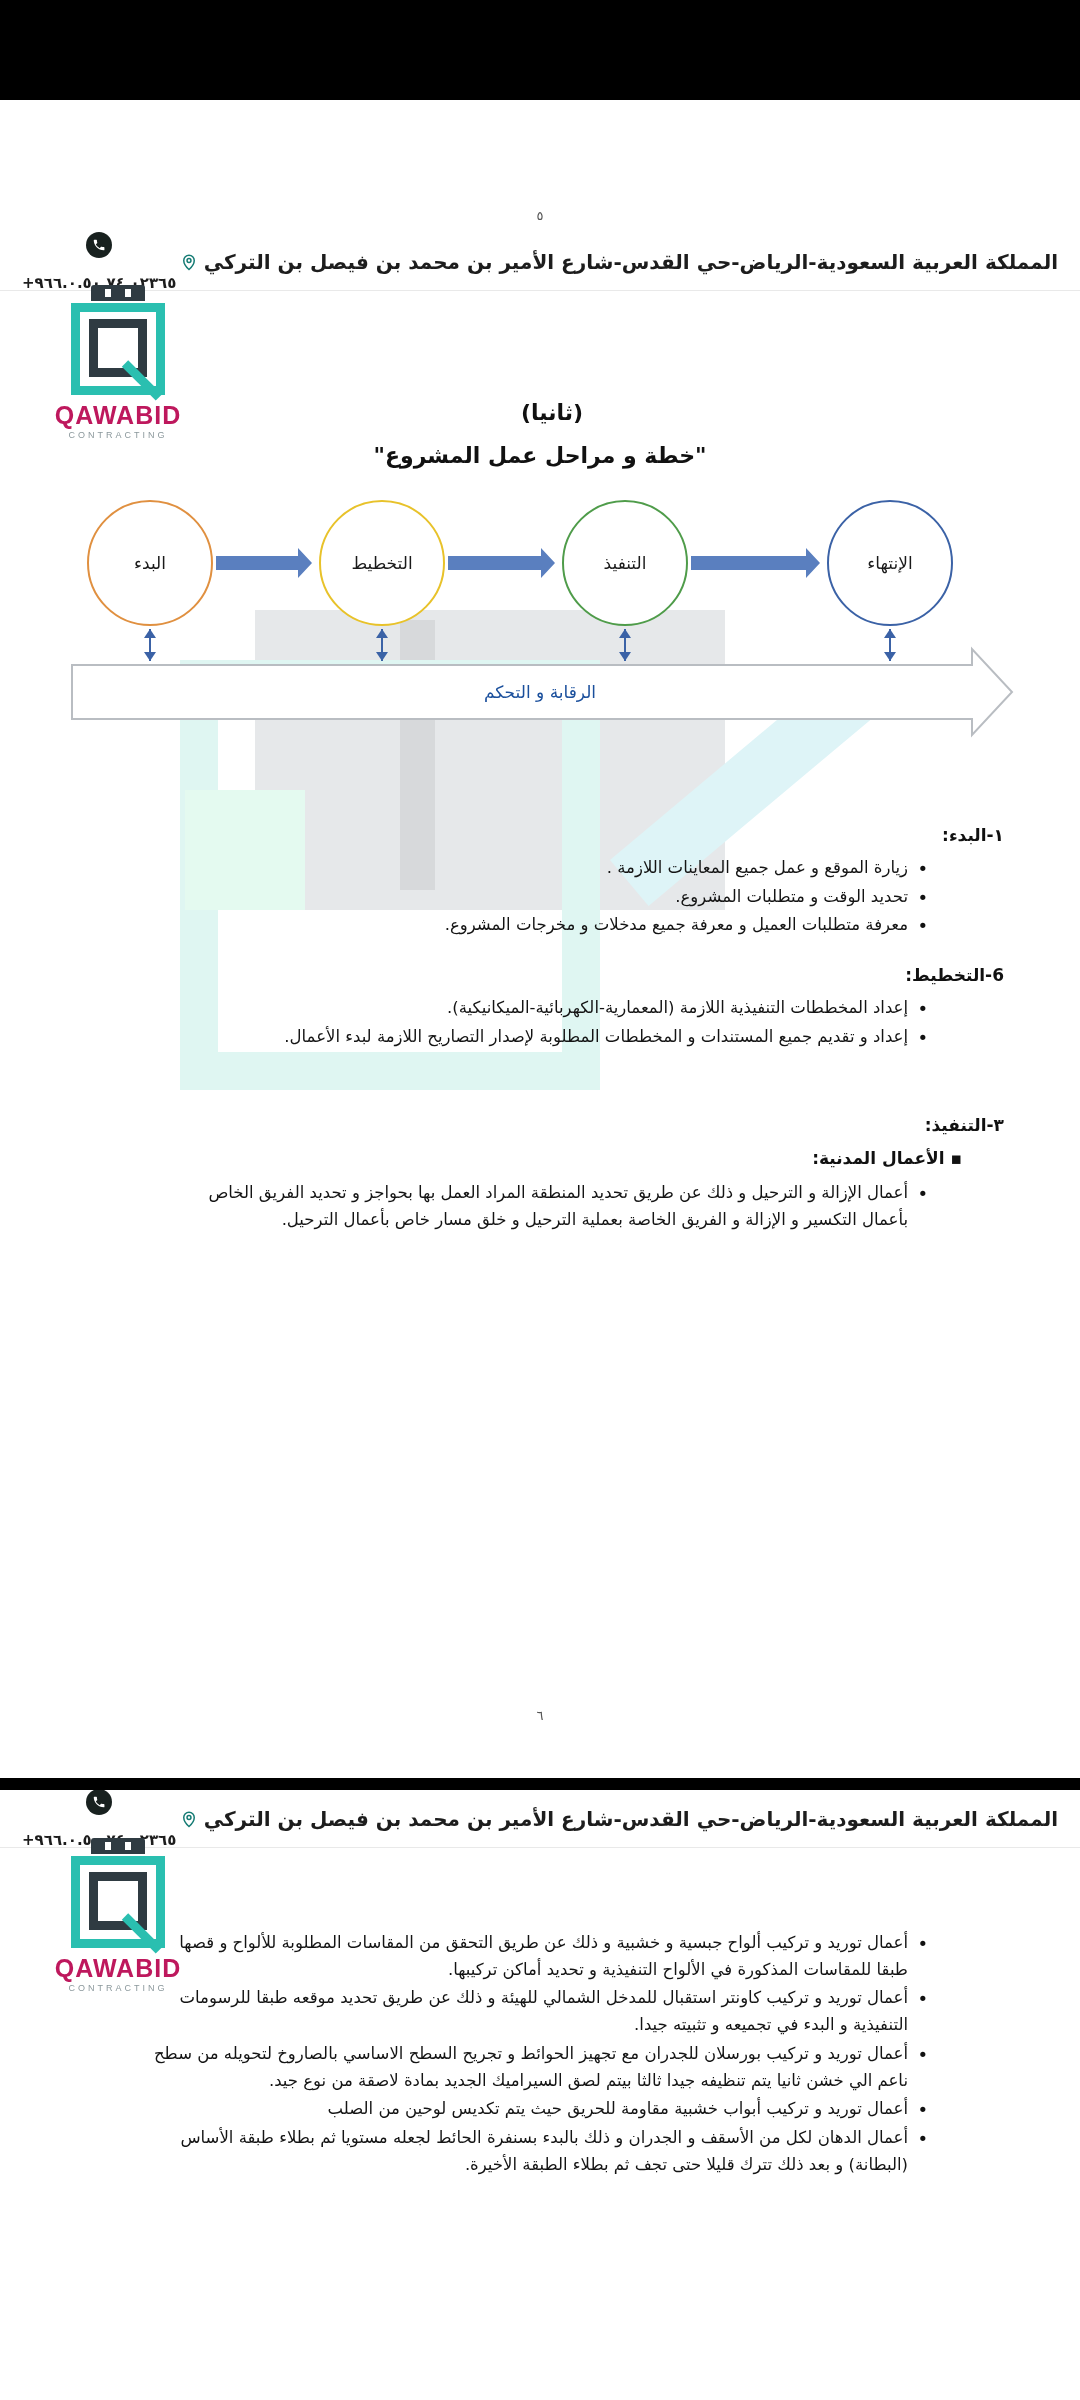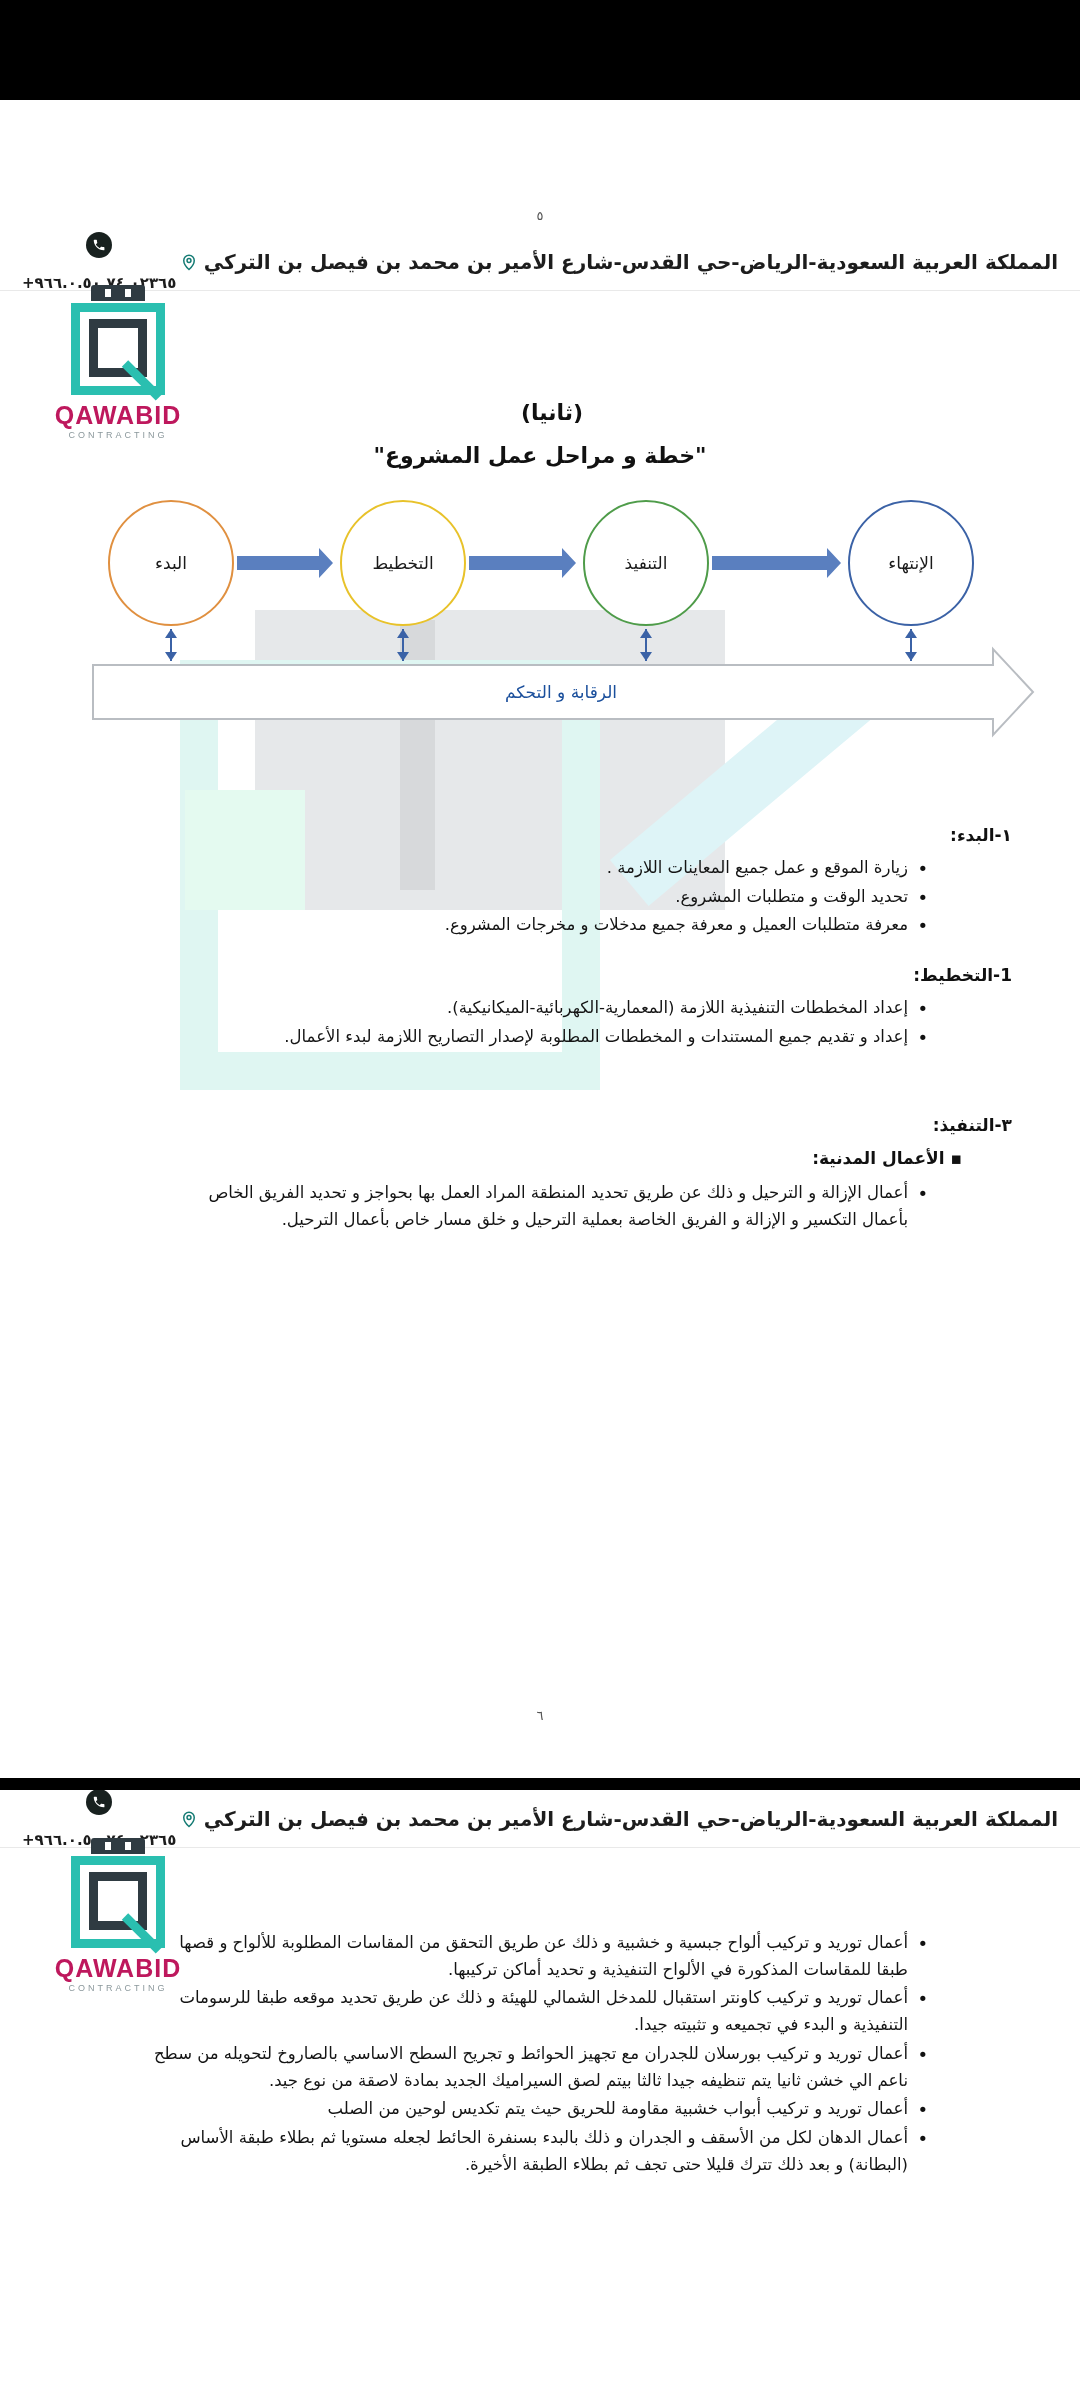--- a/index.html
+++ b/index.html
@@ -103,25 +103,25 @@
   .title-1 {
     position:absolute; left:0; width:1080px; text-align:center;
     font-size:22px; font-weight:700; color:#111;padding-left:24px;
   }
   .title-2 {
     position:absolute; left:0; width:1080px; text-align:center;
     font-size:22px; font-weight:700; color:#111;
   }
 
   
-  .flow { position:absolute; left:0; top:0; width:1080px; height:300px;padding-left:21px; }
+  .flow { position:absolute; left:0; top:0; width:1080px; height:300px; }
 
   
   .sec-h {
-    position:absolute; right:68px; font-size:17px; font-weight:700; color:#111;
+    position:absolute; right:76px; font-size:17px; font-weight:700; color:#111;
     direction:rtl;
   }
   .sub-h {
     position:absolute; right:118px; font-size:17px; font-weight:700; color:#111;
     direction:rtl;
   }
   .blist {
     position:absolute; direction:rtl; text-align:right;
     margin:0; padding:0; list-style:none;
     font-size:16.5px; line-height:1.62; color:#141414;
@@ -230,21 +230,21 @@
       </svg>
     </div>
 
     <div class="sec-h ar" style="top:725px;">١-البدء:</div>
     <ul class="blist ar" style="top:755px; right:150px; width:760px;">
       <li>زيارة الموقع و عمل جميع المعاينات اللازمة .</li>
       <li>تحديد الوقت و متطلبات المشروع.</li>
       <li>معرفة متطلبات العميل و معرفة جميع مدخلات و مخرجات المشروع.</li>
     </ul>
 
-    <div class="sec-h ar" style="top:865px;">1-التخطيط:</div>
+    <div class="sec-h ar" style="top:865px;">6-التخطيط:</div>
     <ul class="blist ar" style="top:895px; right:150px; width:880px;">
       <li>إعداد المخططات التنفيذية اللازمة (المعمارية-الكهربائية-الميكانيكية).</li>
       <li>إعداد و تقديم جميع المستندات و المخططات المطلوبة لإصدار التصاريح اللازمة لبدء الأعمال.</li>
     </ul>
 
     <div class="sec-h ar" style="top:1015px;">٣-التنفيذ:</div>
     <div class="sub-h ar" style="top:1048px;">
       <span>▪ </span><span>الأعمال المدنية:</span>
     </div>
     <ul class="blist ar" style="top:1080px; right:150px; width:760px;">

